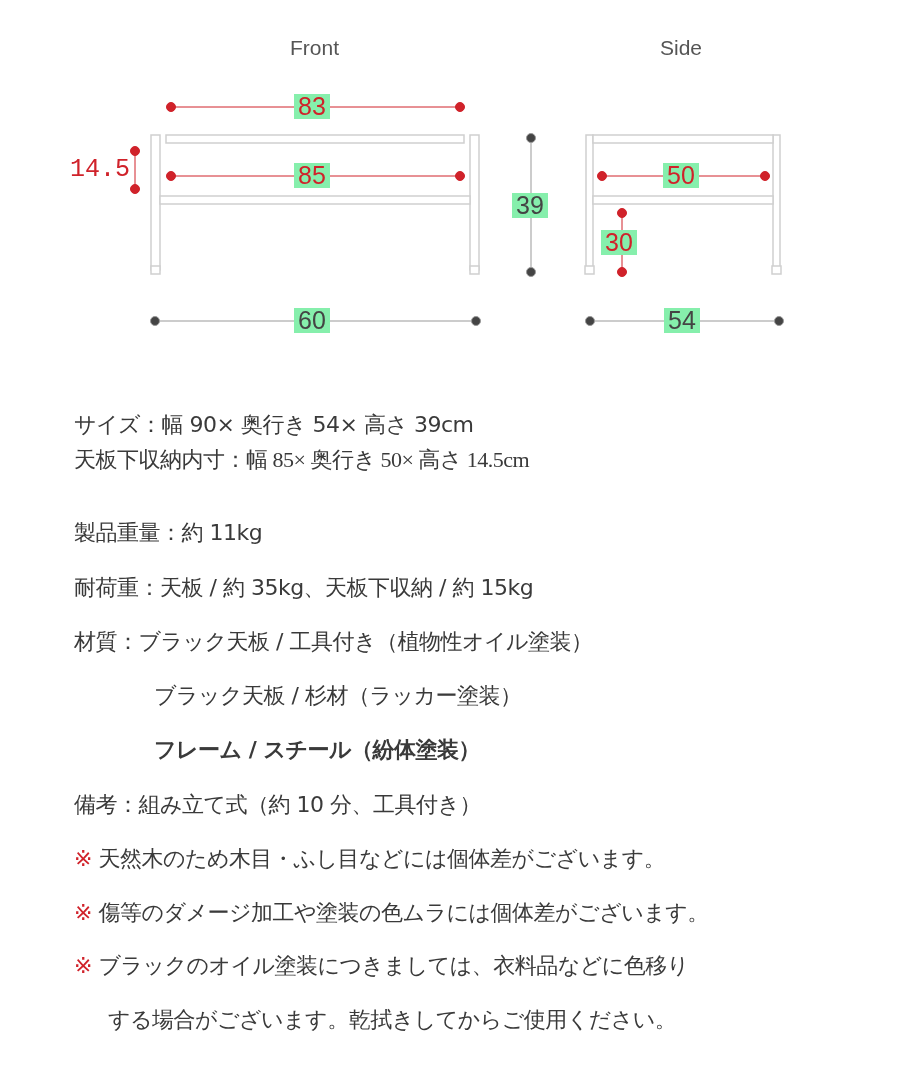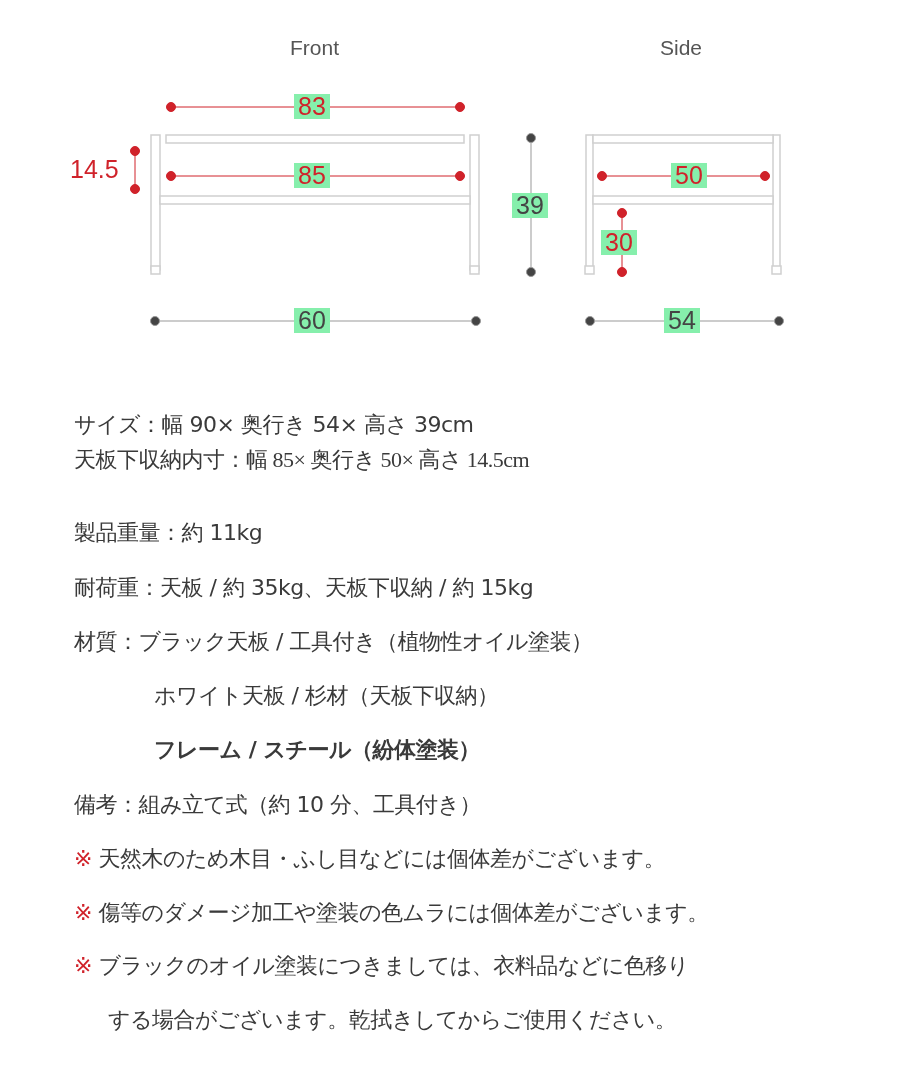--- a/index.html
+++ b/index.html
@@ -79,36 +79,36 @@
       <circle cx="590" cy="321" r="4.5" fill="#444"></circle>
       <circle cx="779" cy="321" r="4.5" fill="#444"></circle>
     </g>
   </svg>
 
   <div class="view-title" style="left:290px;top:36px;">Front</div>
   <div class="view-title" style="left:660px;top:36px;">Side</div>
 
   <div class="dim red" style="left:294px;top:94px;">83</div>
   <div class="dim red" style="left:294px;top:163px;">85</div>
-  <div class="dim red" style="left:66px;top:157px;background:transparent;">14.5</div>
+  <div class="dim red" style="left:66px;top:157px;background:transparent;font-family:Liberation Mono, monospace;">14.5</div>
   <div class="dim gray" style="left:294px;top:308px;">60</div>
 
   <div class="dim gray" style="left:512px;top:193px;">39</div>
-  <div class="dim red" style="left:663px;top:163px;margin-left:8px;">50</div>
+  <div class="dim red" style="left:663px;top:163px;">50</div>
   <div class="dim red" style="left:601px;top:230px;">30</div>
   <div class="dim gray" style="left:664px;top:308px;">54</div>
 </div>
 
 <div class="specs">
   <div class="line" style="top:10px;">サイズ：幅 90× 奥行き 54× 高さ 39cm</div>
   <div class="line" style="top:45px;font-family:Liberation Serif, serif;">天板下収納内寸：幅 85× 奥行き 50× 高さ 14.5cm</div>
   <div class="line" style="top:118px;">製品重量：約 11kg</div>
   <div class="line" style="top:173px;">耐荷重：天板 / 約 35kg、天板下収納 / 約 15kg</div>
   <div class="line" style="top:227px;">材質：ブラック天板 / 工具付き（植物性オイル塗装）</div>
-  <div class="line" style="top:281px;left:80px;">ホワイト天板 / 杉材（天板下収納）</div>
+  <div class="line" style="top:281px;left:80px;">ブラック天板 / 杉材（ラッカー塗装）</div>
   <div class="line" style="top:335px;left:80px;font-weight:bold;">フレーム / スチール（紛体塗装）</div>
   <div class="line" style="top:390px;">備考：組み立て式（約 10 分、工具付き）</div>
 
   <div class="line" style="top:444px;">
     <span class="mark">※</span>
     <span>天然木のため木目・ふし目などには個体差がございます。</span>
   </div>
   <div class="line" style="top:498px;">
     <span class="mark">※</span>
     <span>傷等のダメージ加工や塗装の色ムラには個体差がございます。</span>

